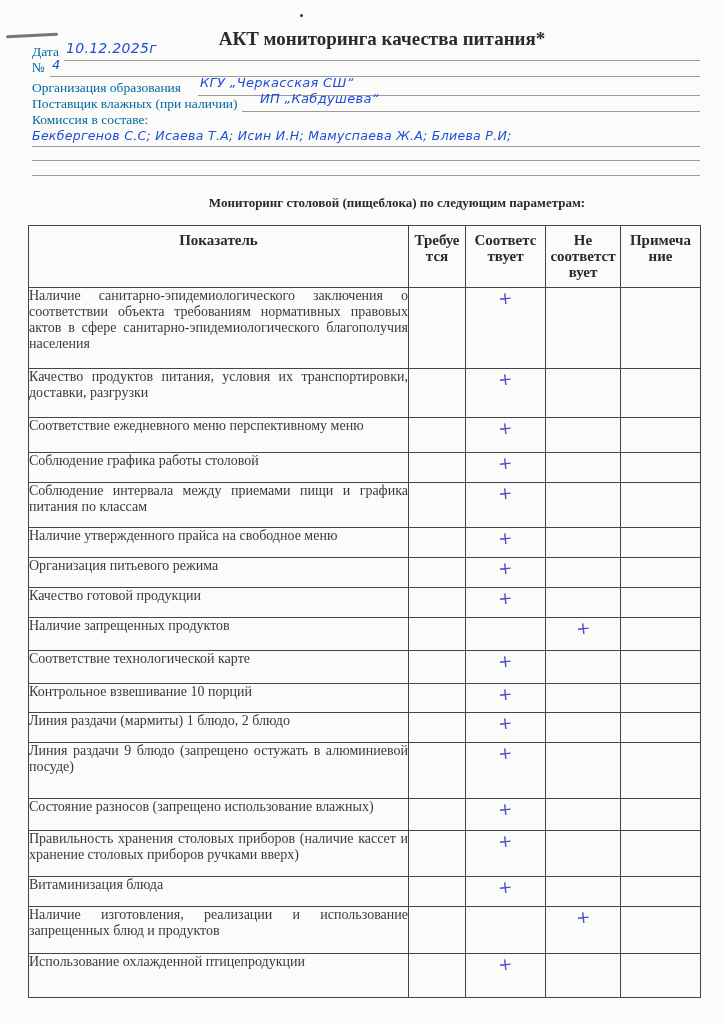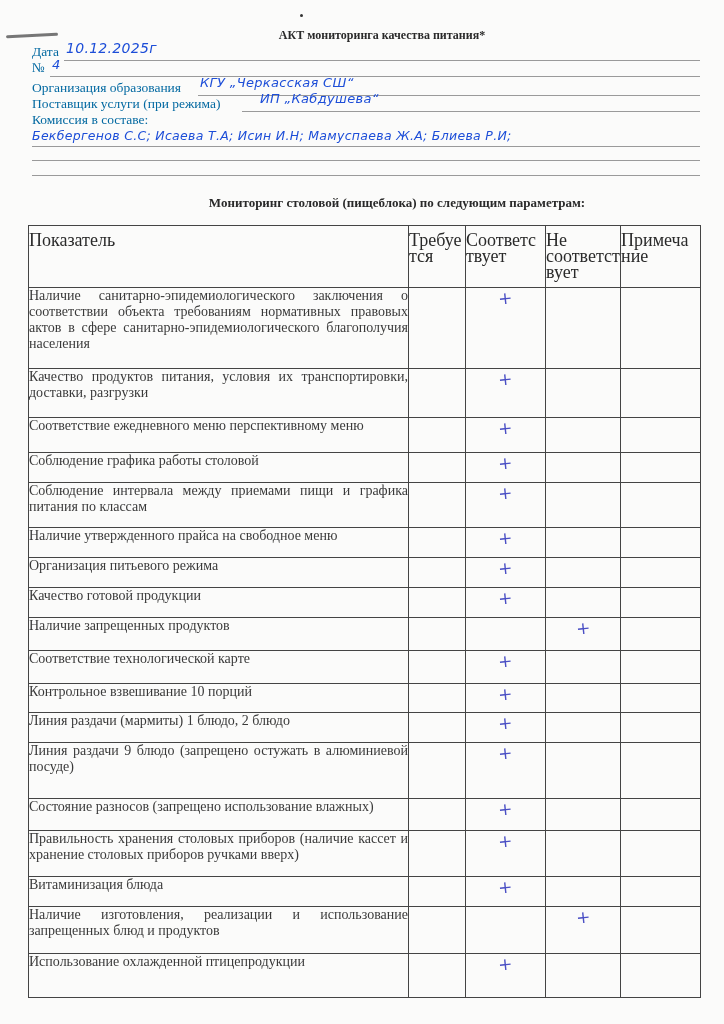--- a/index.html
+++ b/index.html
@@ -2,28 +2,28 @@
 <html><head>
 <meta charset="utf-8">
 <style>
   html, body { margin: 0; padding: 0; }
   body {
     width: 724px; height: 1024px; background: #fbfbfa; position: relative; overflow: hidden;
     font-family: "Liberation Serif", serif; color: #2a2a2a;
   }
   .scan-mark { position: absolute; left: 6px; top: 34px; width: 52px; height: 3px; background: #555; border-radius: 2px; transform: rotate(-3deg); opacity: .8; }
   .dot { position: absolute; width: 3px; height: 3px; background: #333; border-radius: 50%; }
-  .doc-title { position: absolute; top: 28px; left: 0; width: 724px; text-align: center; font-weight: bold; font-size: 12px; padding-left: 40px; box-sizing: border-box; }
+  .doc-title { position: absolute; top: 28px; left: 0; width: 724px; text-align: center; font-weight: bold; font-size: 19px; padding-left: 40px; box-sizing: border-box; }
   .field { position: absolute; left: 32px; font-size: 13.5px; color: #0369a1; }
   .uline { position: absolute; height: 1px; background: #9a9a9a; }
   .hw { position: absolute; font-family: "DejaVu Sans", sans-serif; font-style: italic; color: #1d4ed8; font-size: 13px; letter-spacing: 0.3px; white-space: nowrap; }
   .section-title { position: absolute; top: 195px; left: 0; width: 724px; text-align: center; font-weight: bold; font-size: 13px; padding-left: 70px; box-sizing: border-box; }
   table.grid { position: absolute; left: 28px; top: 225px; border-collapse: collapse; table-layout: fixed; width: 672px; }
   table.grid th, table.grid td { border: 1px solid #444; padding: 0; vertical-align: top; }
-  table.grid th { font-weight: normal; font-size: 18px; text-align: left; line-height: 16px; padding-top: 6px; height: 55px; }
+  table.grid th { font-weight: bold; font-size: 15px; text-align: center; line-height: 16px; padding-top: 6px; height: 55px; }
   td.indicator { font-size: 14px; line-height: 16px; text-align: justify; padding: 5px 6px 2px 5px; color: #3a3a3a; }
   td.mark { text-align: center; vertical-align: middle; }
   .plus { font-family: "DejaVu Sans", sans-serif; color: #4a4fc4; font-size: 17px; display: inline-block; transform: rotate(-6deg); }
 </style>
 </head>
 <body>
 
 <div class="scan-mark"></div>
 <div class="dot" style="left:300px;top:14px"></div>
 
@@ -34,21 +34,21 @@
 <div class="uline" style="left:64px;top:60px;width:636px"></div>
 
 <div class="field" style="top:60px">№</div>
 <div class="hw" style="left:52px;top:57px">4</div>
 <div class="uline" style="left:50px;top:76px;width:650px"></div>
 
 <div class="field" style="top:80px">Организация образования</div>
 <div class="hw" style="left:200px;top:75px">КГУ „Черкасская СШ“</div>
 <div class="uline" style="left:198px;top:95px;width:502px"></div>
 
-<div class="field" style="top:96px">Поставщик услуги (при режима)</div>
+<div class="field" style="top:96px">Поставщик влажных (при наличии)</div>
 <div class="hw" style="left:260px;top:91px">ИП „Кабдушева“</div>
 <div class="uline" style="left:242px;top:111px;width:458px"></div>
 
 <div class="field" style="top:112px">Комиссия в составе:</div>
 <div class="hw" style="left:32px;top:128px;font-size:12.5px">Бекбергенов С.С; Исаева Т.А; Исин И.Н; Мамуспаева Ж.А; Блиева Р.И;</div>
 <div class="uline" style="left:32px;top:146px;width:668px"></div>
 <div class="uline" style="left:32px;top:160px;width:668px"></div>
 <div class="uline" style="left:32px;top:175px;width:668px"></div>
 
 <div class="section-title">Мониторинг столовой (пищеблока) по следующим параметрам:</div>

